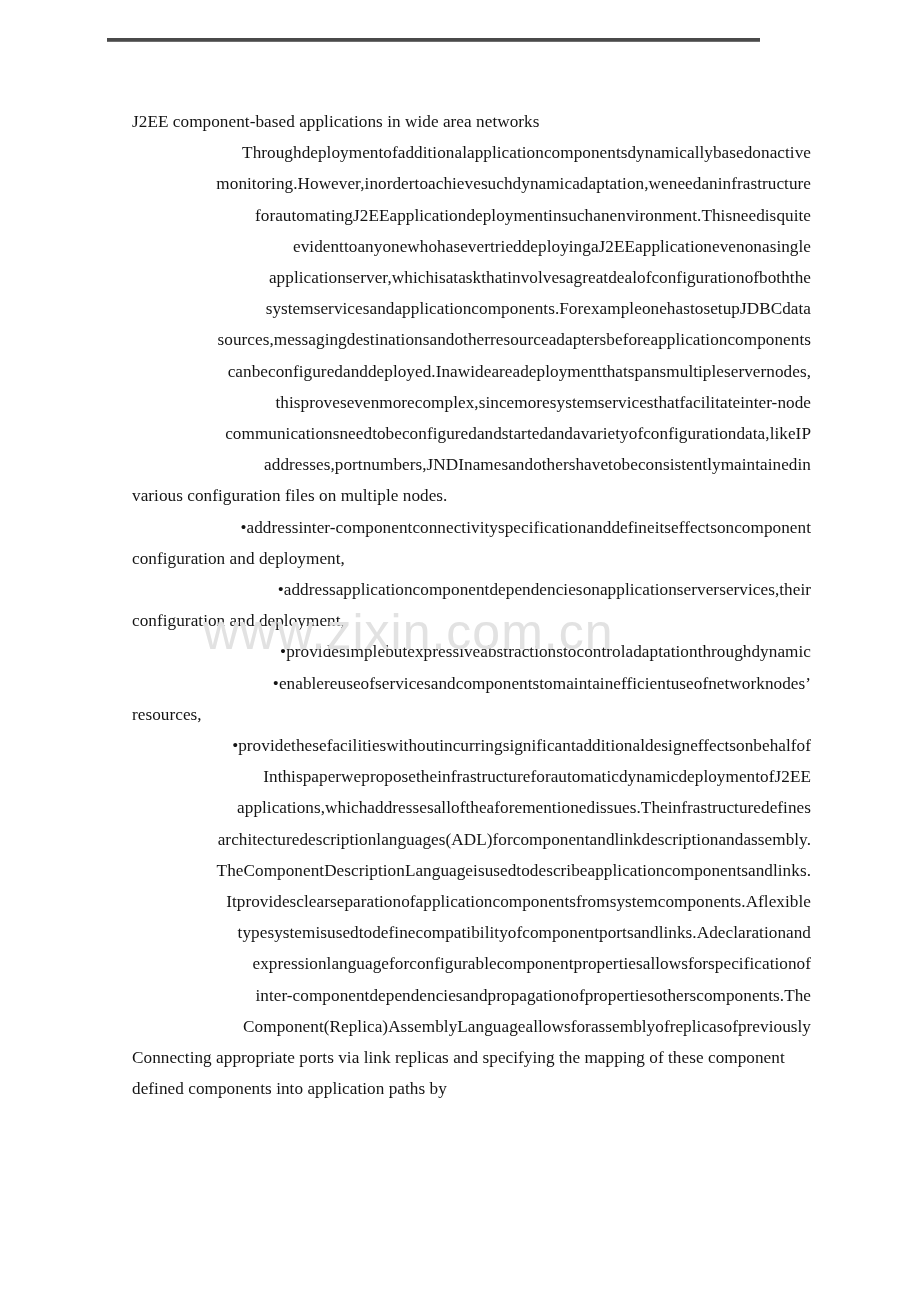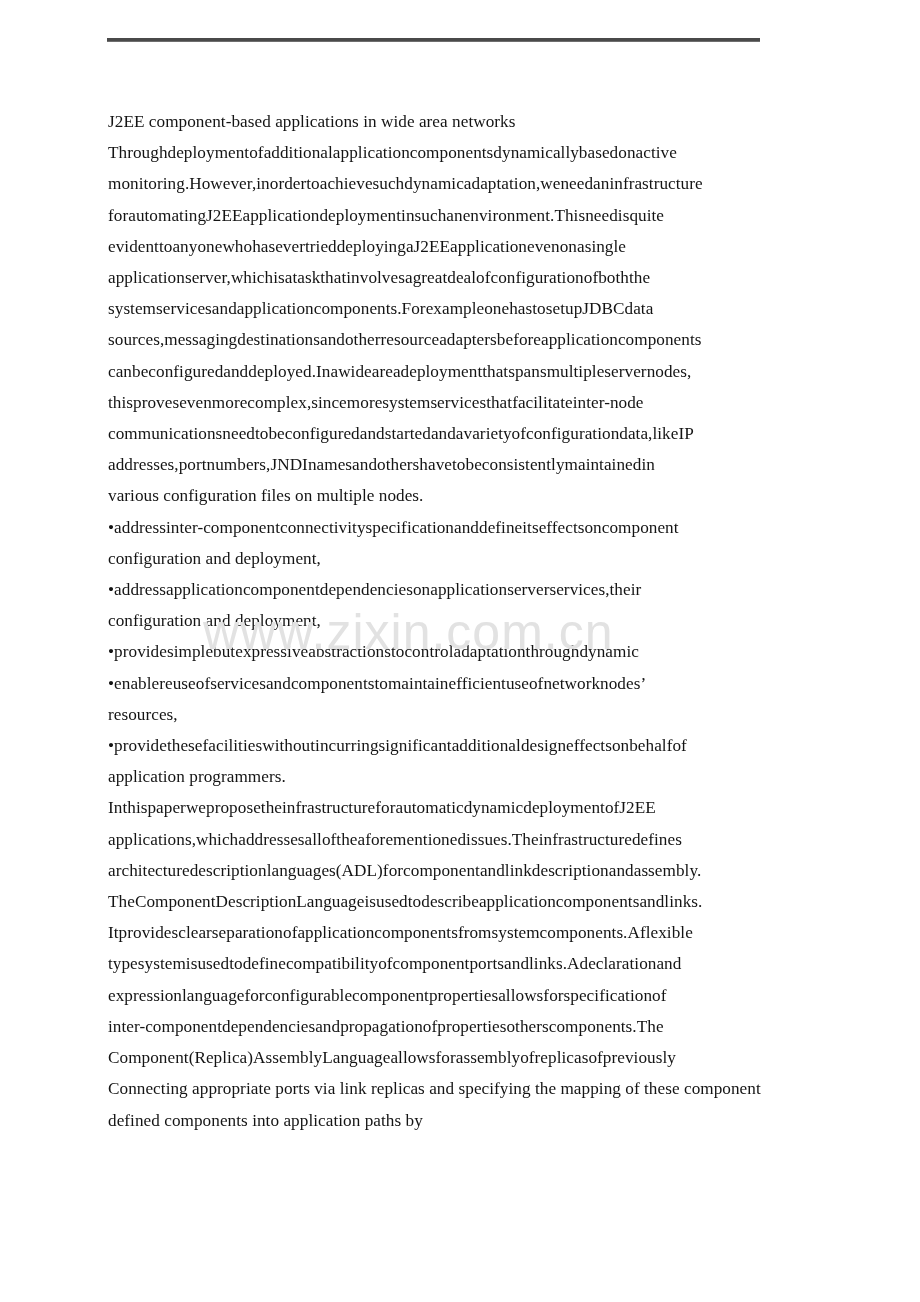--- a/index.html
+++ b/index.html
@@ -34,26 +34,27 @@
     top: 106px;
     width: 703px;
   }
 
   .line {
     font-size: 17.2px;
     line-height: 31.2px;
     color: #141414;
     white-space: pre;
     letter-spacing: 0.05px;
+    margin-left: 24px;
   }
 
   
   .line.just {
     display: flex;
-    justify-content: flex-start;
+    justify-content: flex-end;
     white-space: normal;
   }
   .line.just > span {
     white-space: pre;
   }
 
   
   .line.flush {
     display: block;
   }
@@ -318,21 +319,20 @@
         <span>without</span>
         <span>incurring</span>
         <span>significant</span>
         <span>additional</span>
         <span>design</span>
         <span>effects</span>
         <span>on</span>
         <span>behalf</span>
         <span>of</span>
       </div>
-      <div class="line flush">application programmers.</div>
       <div class="line just">
         <span>In</span>
         <span>this</span>
         <span>paper</span>
         <span>we</span>
         <span>propose</span>
         <span>the</span>
         <span>infrastructure</span>
         <span>for</span>
         <span>automatic</span>

